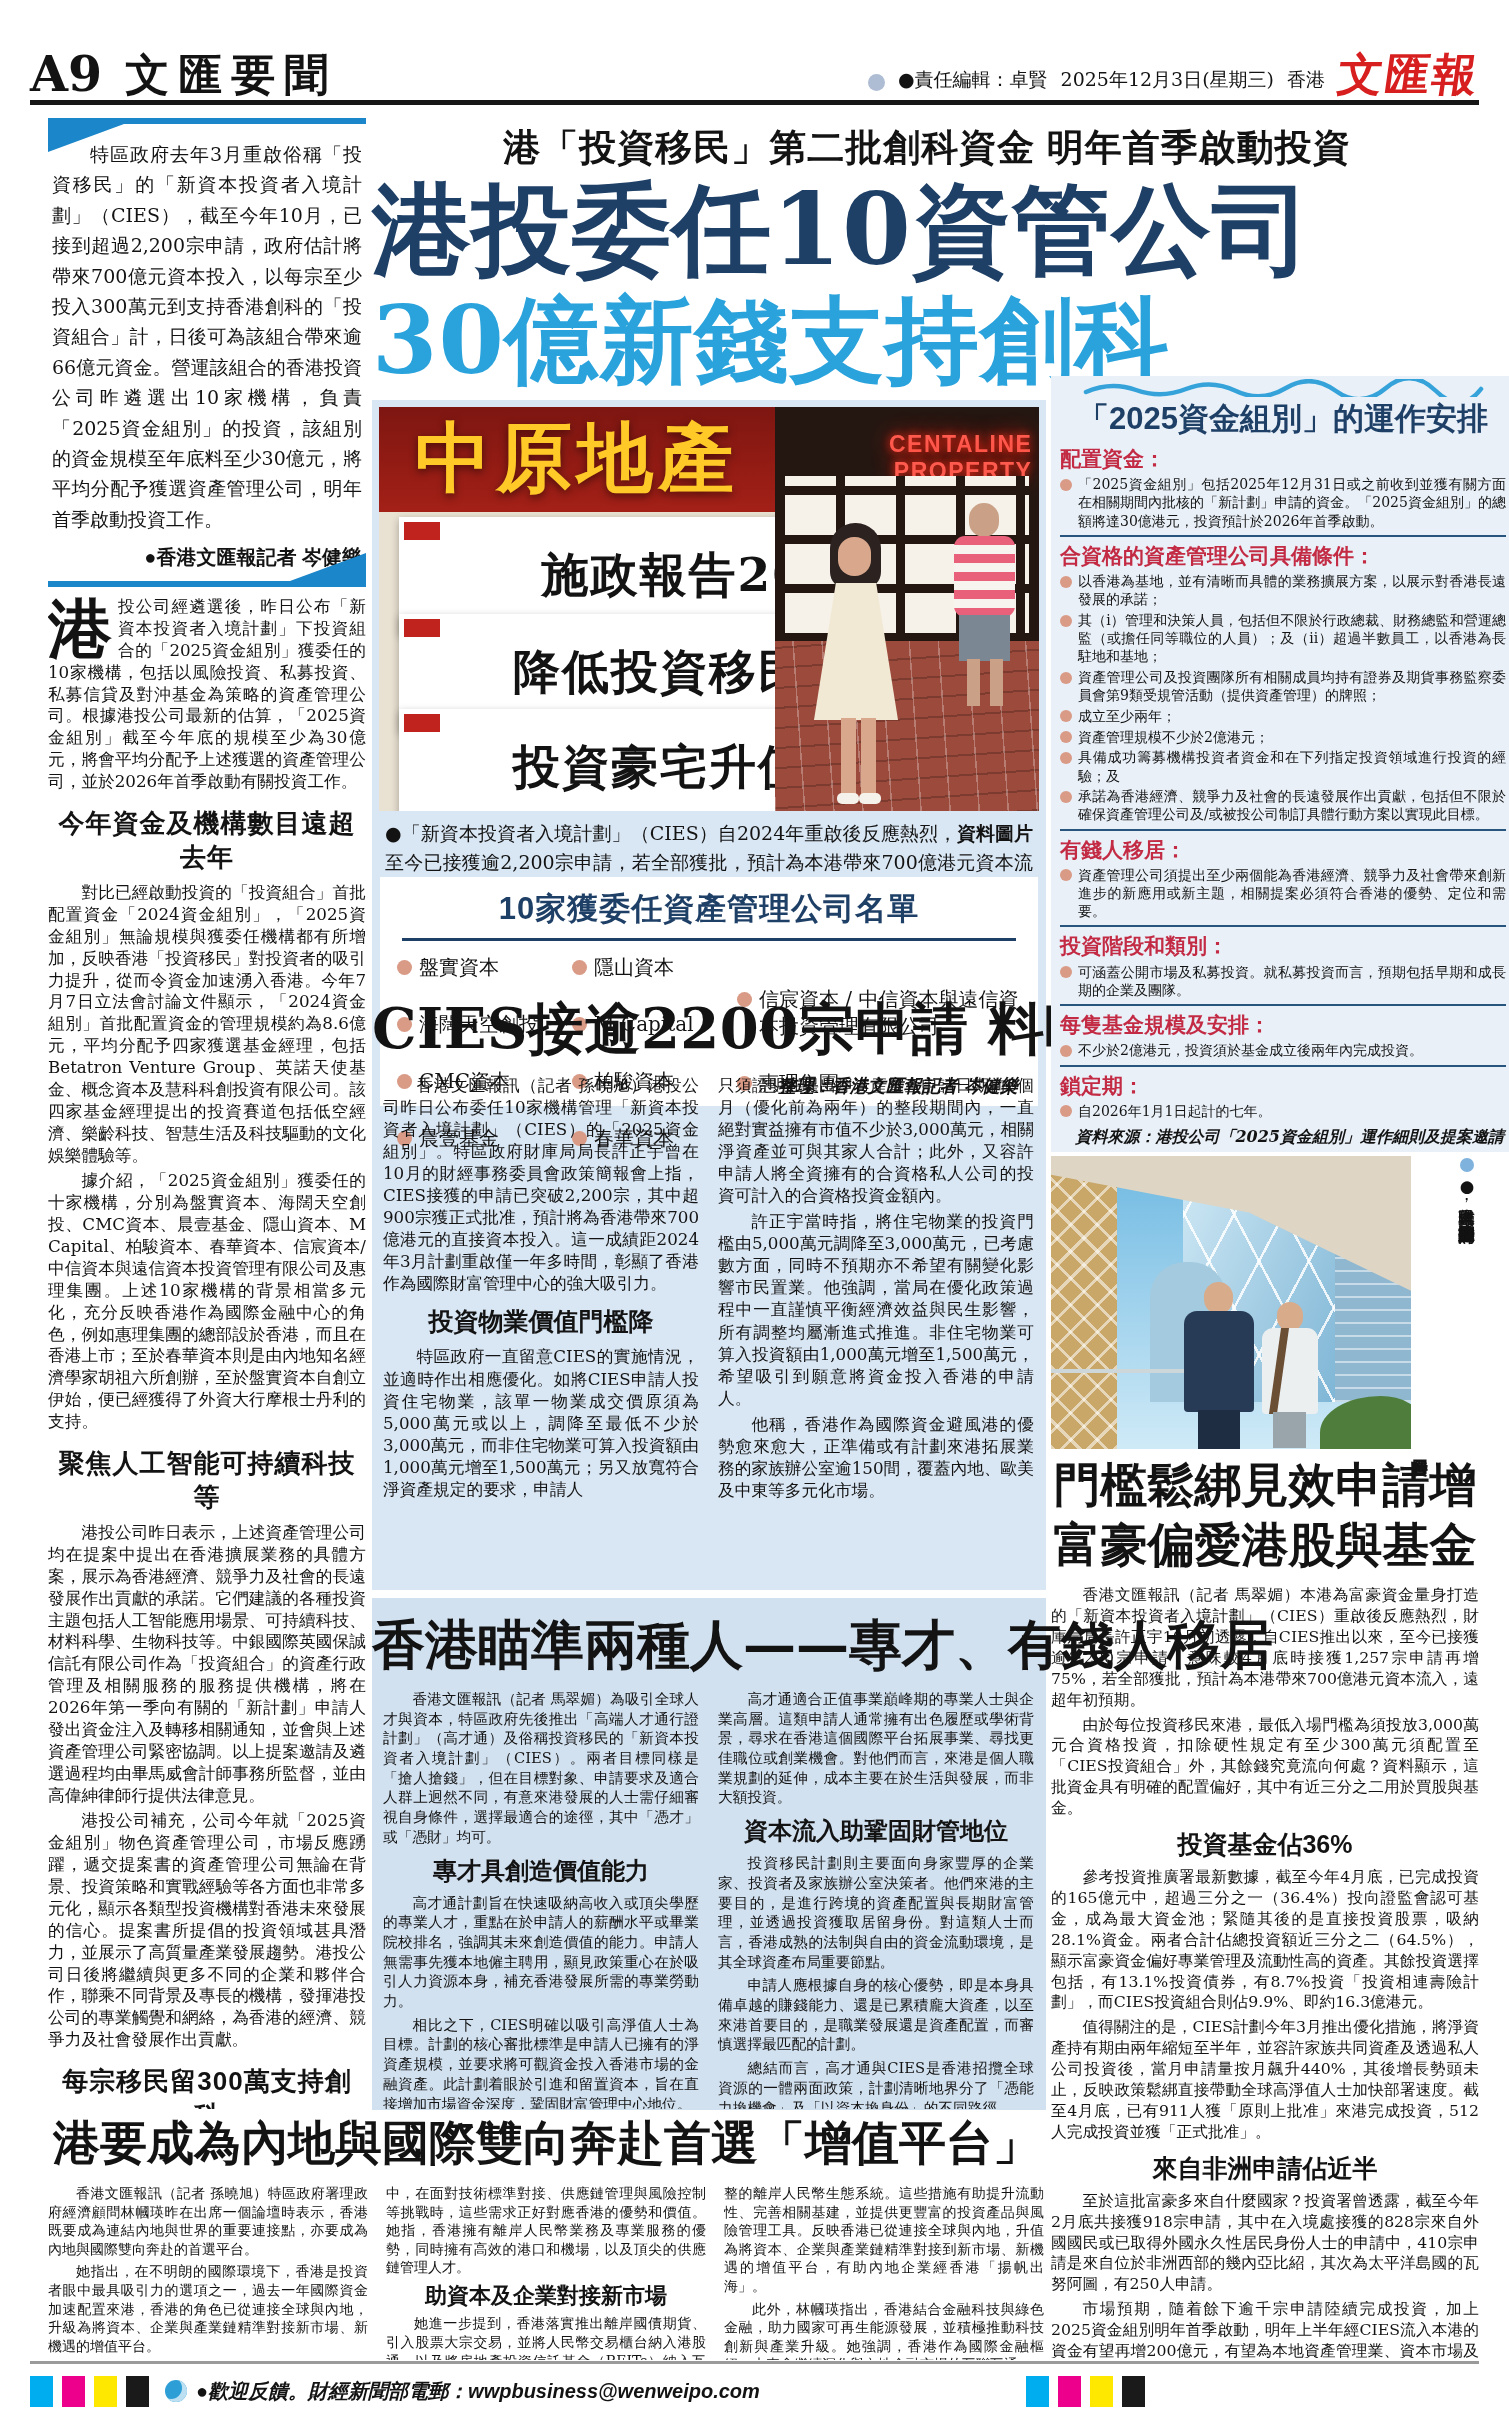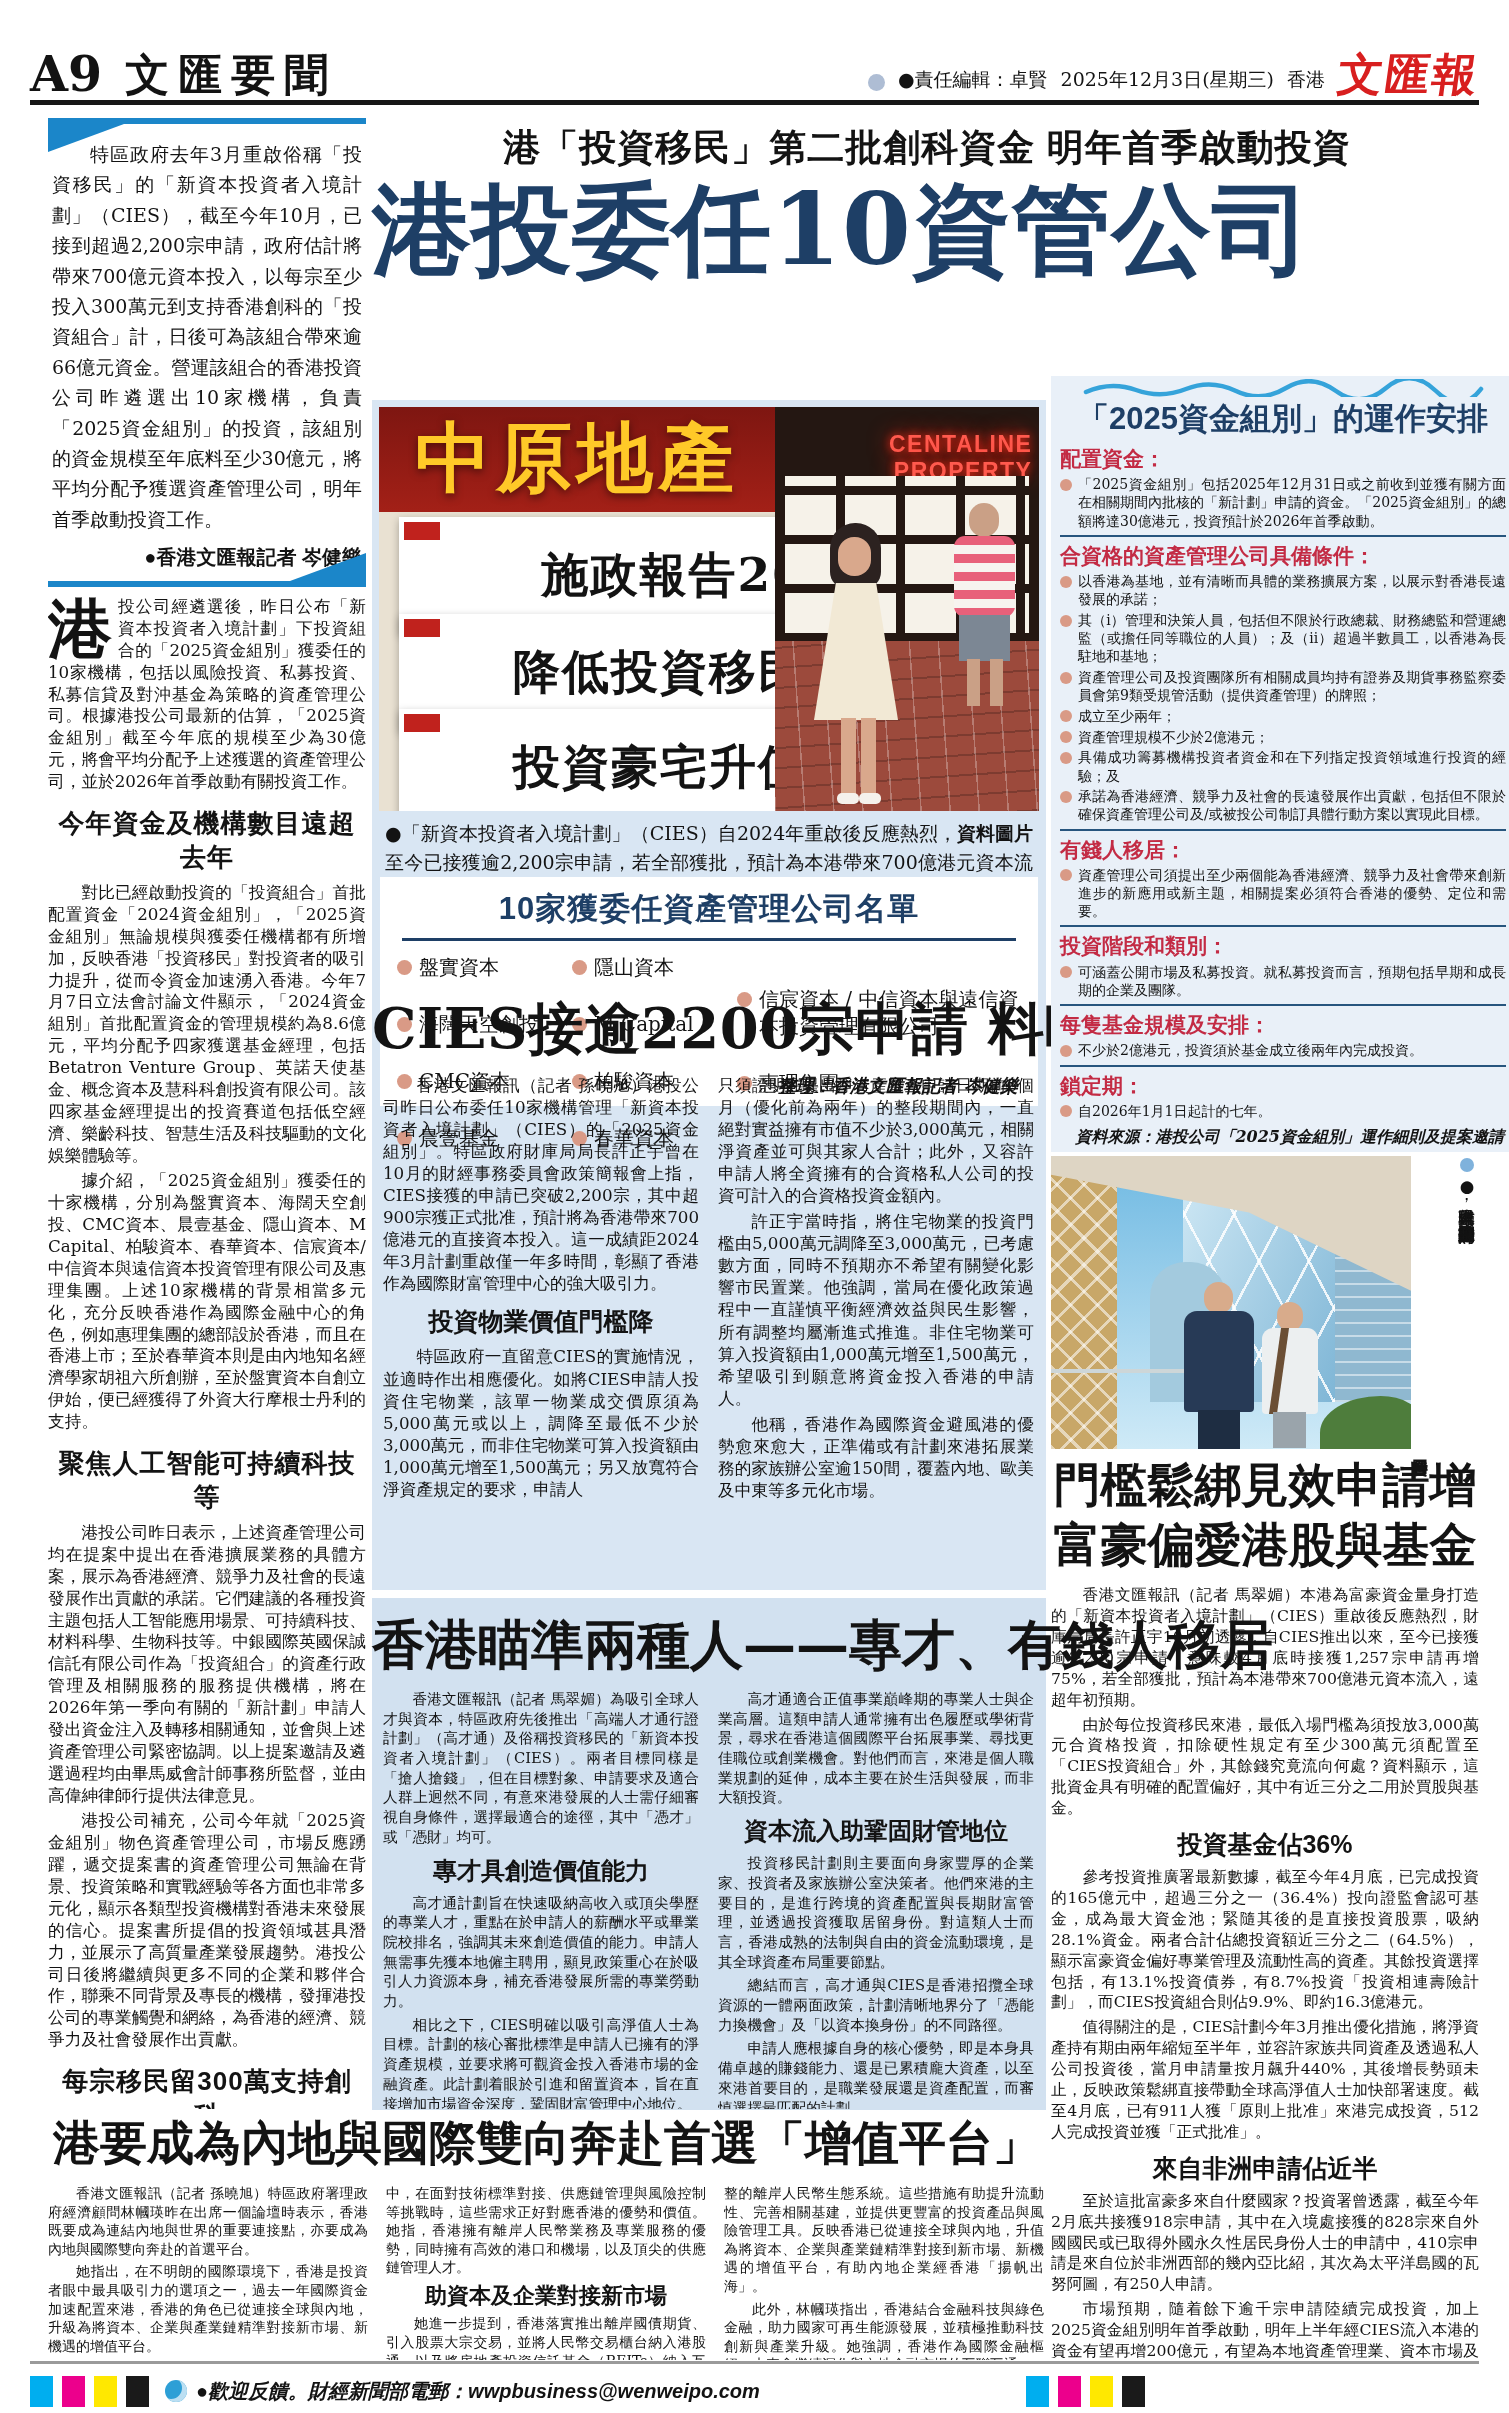--- a/index.html
+++ b/index.html
@@ -178,20 +178,21 @@
       <span>2025年12月3日(星期三)</span>
       <span>香港</span>
       <span class="mh-brand">文匯報</span>
     </div>
   </div>
   <div id="top-rule" class="abs"></div>
 
   <div id="kicker" class="abs sans">港「投資移民」第二批創科資金  明年首季啟動投資</div>
   <div id="headline" class="abs">
     <div class="hl1">港投委任10資管公司</div>
+    <div class="hl2">30億新錢支持創科</div>
   </div>
 
   <div id="leftcol" class="abs">
     <div class="introbox">
       <div class="corner-tl"></div>
       <div class="corner-br"></div>
       <div class="intro-text">特區政府去年3月重啟俗稱「投資移民」的「新資本投資者入境計劃」（CIES），截至今年10月，已接到超過2,200宗申請，政府估計將帶來700億元資本投入，以每宗至少投入300萬元到支持香港創科的「投資組合」計，日後可為該組合帶來逾66億元資金。營運該組合的香港投資公司昨遴選出10家機構，負責「2025資金組別」的投資，該組別的資金規模至年底料至少30億元，將平均分配予獲選資產管理公司，明年首季啟動投資工作。</div>
       <div class="intro-byline sans">●香港文匯報記者 岑健樂</div>
     </div>
     <div class="art jt">
@@ -324,22 +325,22 @@
         <div class="tkcol">
           <p>香港文匯報訊（記者 馬翠媚）為吸引全球人才與資本，特區政府先後推出「高端人才通行證計劃」（高才通）及俗稱投資移民的「新資本投資者入境計劃」（CIES）。兩者目標同樣是「搶人搶錢」，但在目標對象、申請要求及適合人群上迥然不同，有意來港發展的人士需仔細審視自身條件，選擇最適合的途徑，其中「憑才」或「憑財」均可。</p>
           <div class="sub-k sans">專才具創造價值能力</div>
           <p>高才通計劃旨在快速吸納高收入或頂尖學歷的專業人才，重點在於申請人的薪酬水平或畢業院校排名，強調其未來創造價值的能力。申請人無需事先獲本地僱主聘用，顯見政策重心在於吸引人力資源本身，補充香港發展所需的專業勞動力。</p>
           <p>相比之下，CIES明確以吸引高淨值人士為目標。計劃的核心審批標準是申請人已擁有的淨資產規模，並要求將可觀資金投入香港市場的金融資產。此計劃着眼於引進和留置資本，旨在直接增加市場資金深度，鞏固財富管理中心地位。</p>
         </div>
         <div class="tkcol">
           <p>高才通適合正值事業巔峰期的專業人士與企業高層。這類申請人通常擁有出色履歷或學術背景，尋求在香港這個國際平台拓展事業、尋找更佳職位或創業機會。對他們而言，來港是個人職業規劃的延伸，成本主要在於生活與發展，而非大額投資。</p>
           <div class="sub-k sans">資本流入助鞏固財管地位</div>
           <p>投資移民計劃則主要面向身家豐厚的企業家、投資者及家族辦公室決策者。他們來港的主要目的，是進行跨境的資產配置與長期財富管理，並透過投資獲取居留身份。對這類人士而言，香港成熟的法制與自由的資金流動環境，是其全球資產布局重要節點。</p>
+          <p>申請人應根據自身的核心優勢，即是本身具備卓越的賺錢能力、還是已累積龐大資產，以至來港首要目的，是職業發展還是資產配置，而審慎選擇最匹配的計劃。</p>
           <p>總結而言，高才通與CIES是香港招攬全球資源的一體兩面政策，計劃清晰地界分了「憑能力換機會」及「以資本換身份」的不同路徑。</p>
-          <p>申請人應根據自身的核心優勢，即是本身具備卓越的賺錢能力、還是已累積龐大資產，以至來港首要目的，是職業發展還是資產配置，而審慎選擇最匹配的計劃。</p>
         </div>
       </div>
     </div>
   </div>
 
   <div id="opsbox" class="abs">
     <svg class="ops-wave" width="405" height="18" viewBox="0 0 800 36">
       <path d="M5 26 Q55 4 105 22 T 205 20 T 305 24 T 405 18 T 505 24 T 605 18 T 705 24 T 795 20" fill="none" stroke="#35a3da" stroke-width="9" stroke-linecap="round"></path>
     </svg>
     <div class="ops-title sans">「2025資金組別」的運作安排</div>

